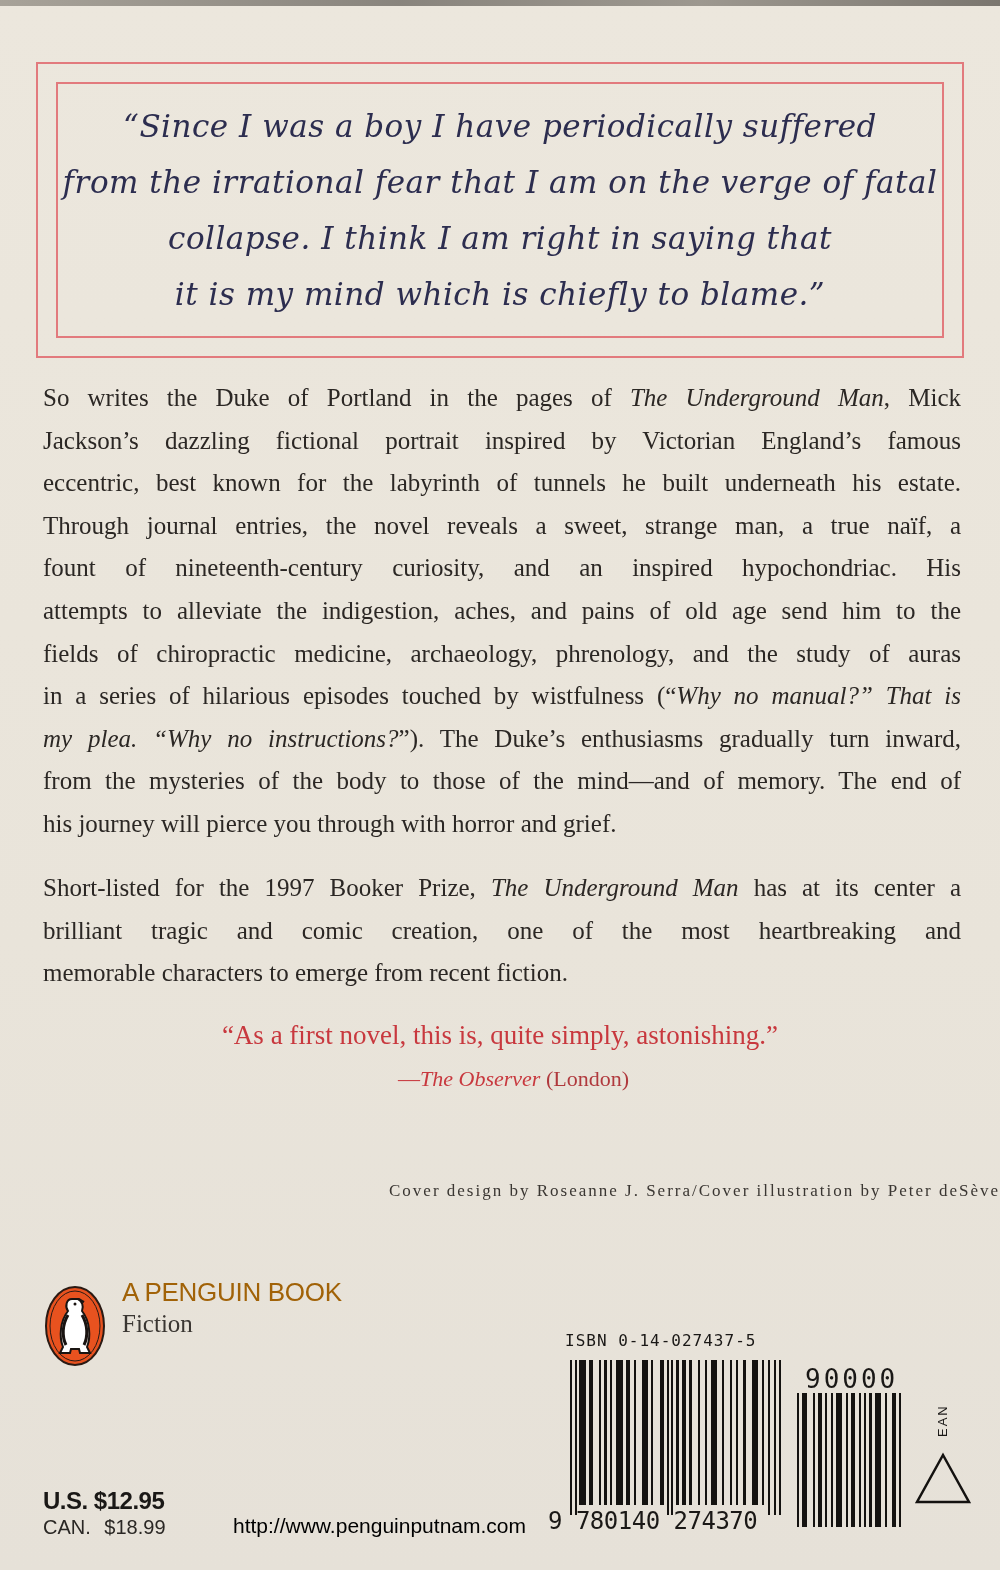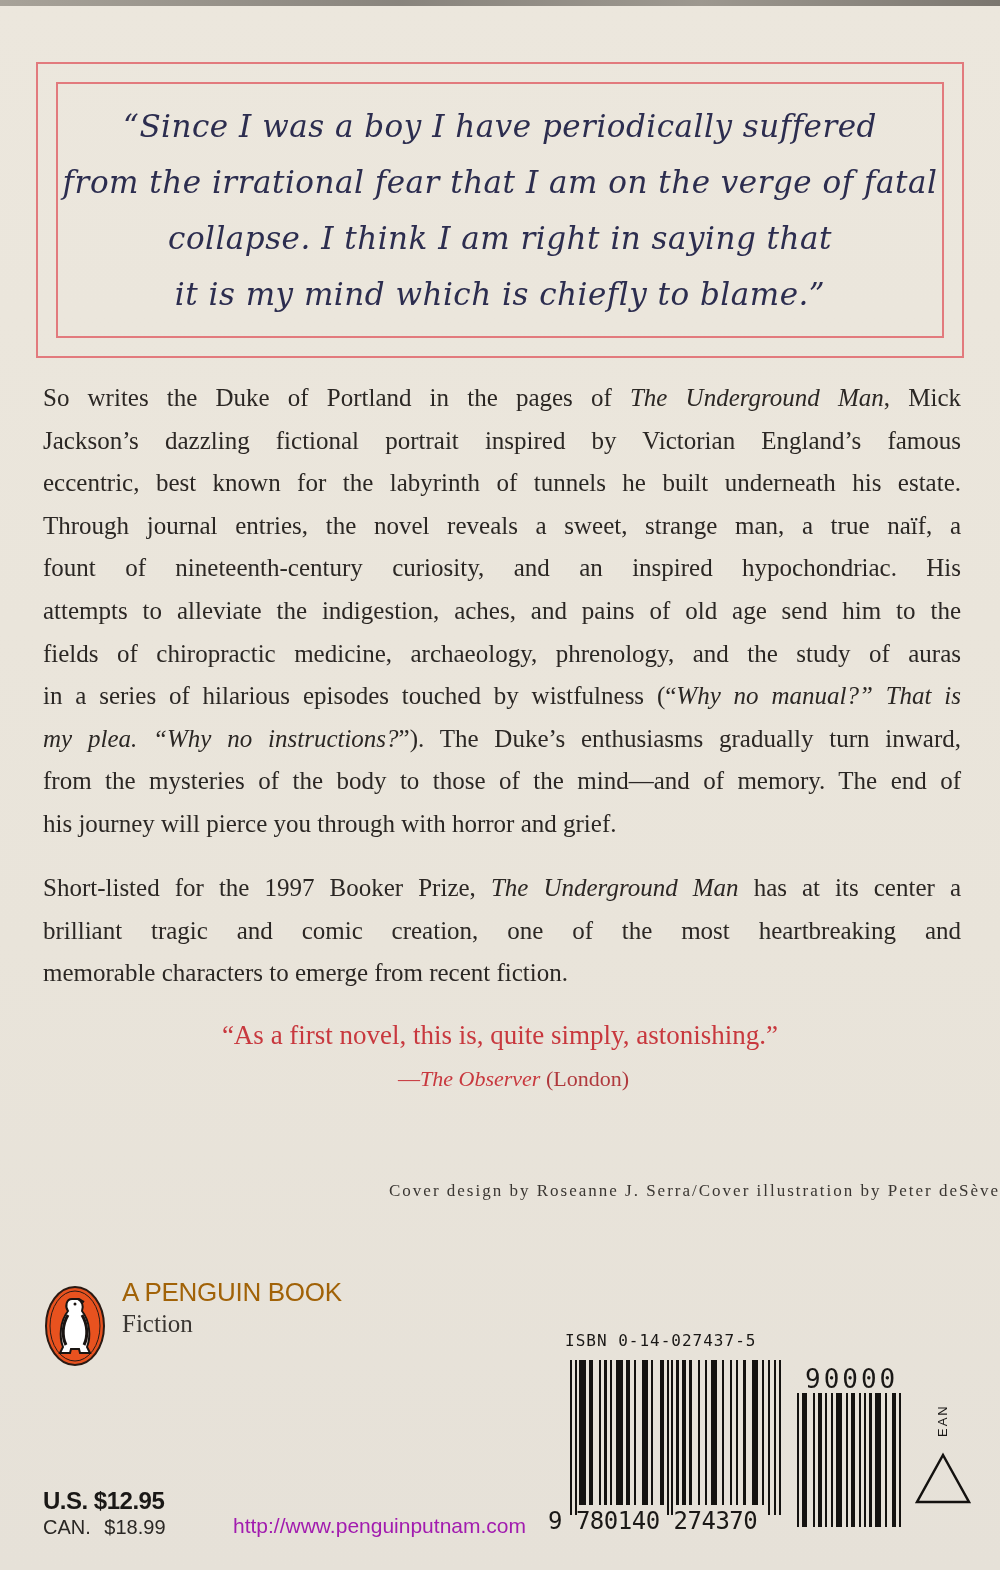--- a/index.html
+++ b/index.html
@@ -69,21 +69,21 @@
     font-weight: bold; font-size: 24px; color: #1a1816; letter-spacing: -0.5px;
   }
   .price-can {
     position: absolute; left: 43px; top: 1516px;
     font-family: "Liberation Sans", "DejaVu Sans", sans-serif;
     font-size: 20px; color: #2a2724; word-spacing: 8px;
   }
   .website {
     position: absolute; left: 233px; top: 1514px;
     font-family: "Liberation Sans", "DejaVu Sans", sans-serif;
-    font-size: 21px; color: #a21caf;
+    font-size: 21px; color: #000000;
   }
   .isbn {
     position: absolute; left: 565px; top: 1331px;
     font-family: "DejaVu Sans Mono", "Liberation Mono", monospace;
     font-size: 16px; color: #1a1816; letter-spacing: 1px;
   }
   .barcode-main {
     position: absolute; left: 570px; top: 1360px; width: 212px; height: 155px;
   }
   .barcode-digits {

